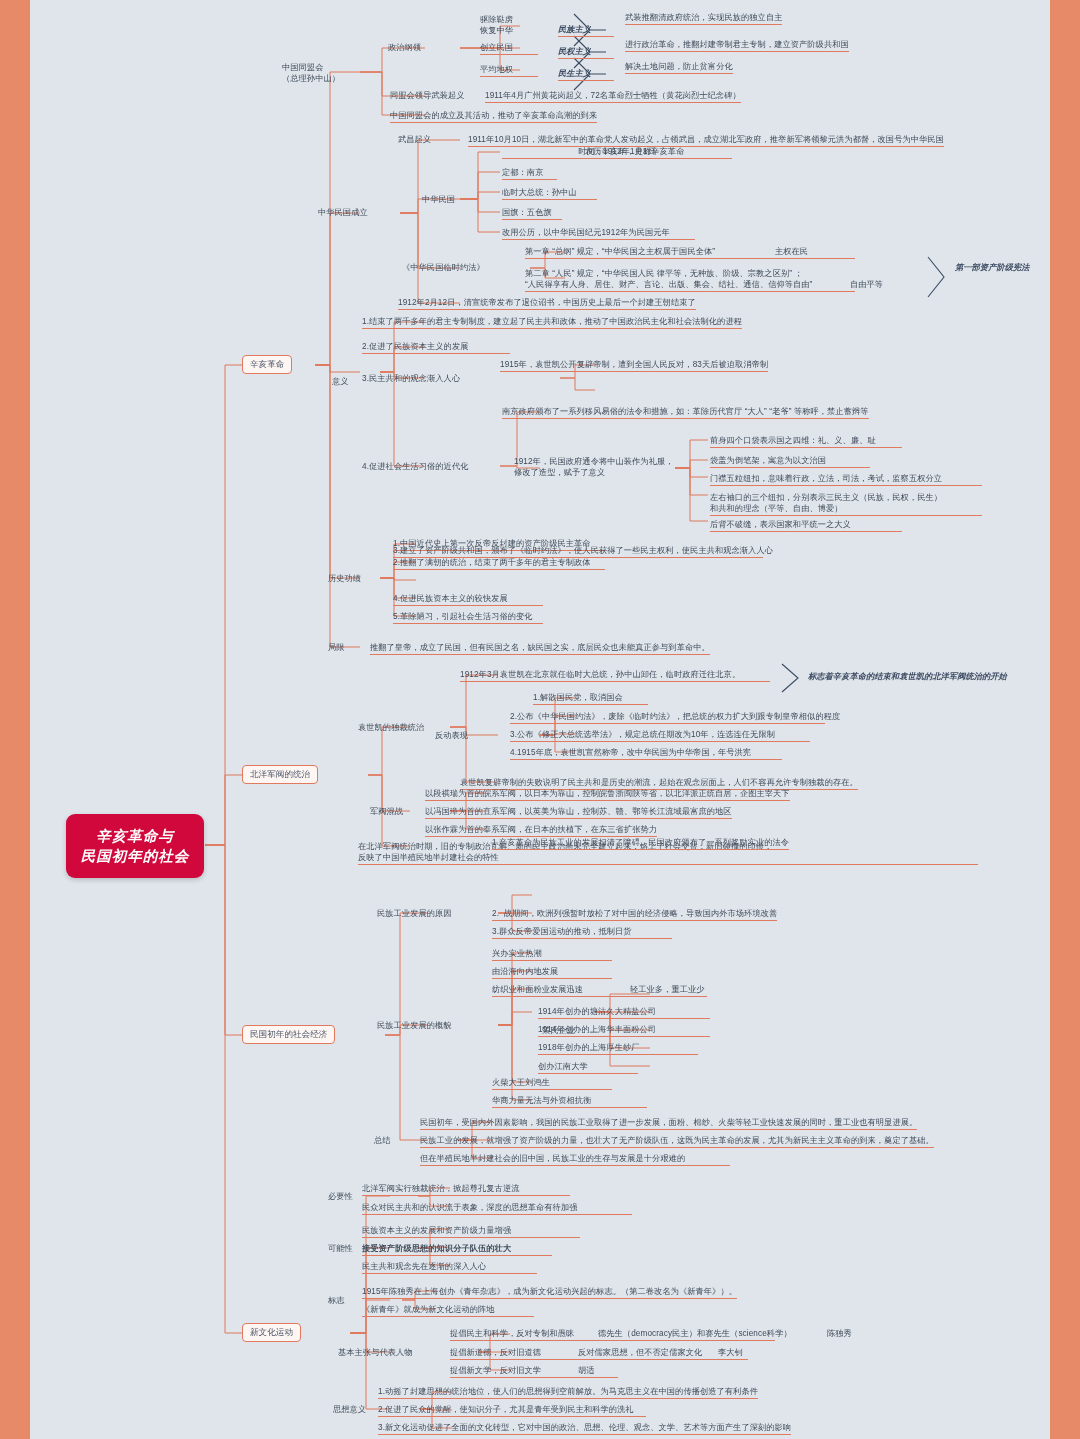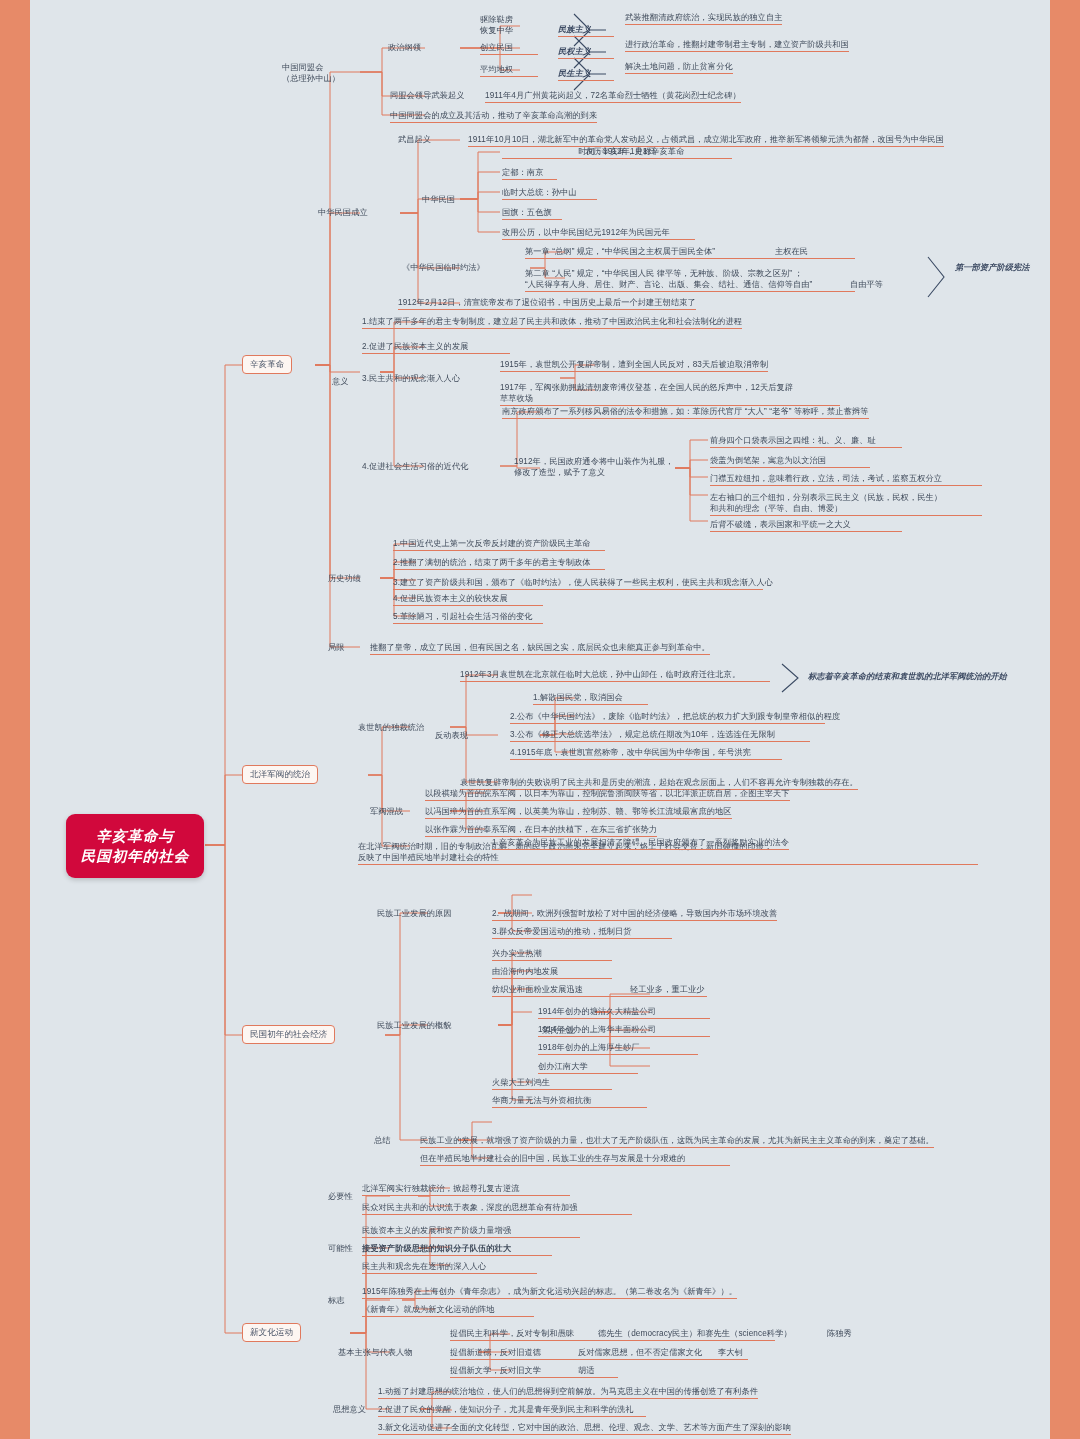--- a/index.html
+++ b/index.html
@@ -243,38 +243,36 @@
 
   <div class="node ul" style="left:368px;top:297px;">1912年2月12日，清宣统帝发布了退位诏书，中国历史上最后一个封建王朝结束了</div>
 
   <div class="node" style="left:302px;top:376px;text-align:right;">意义</div>
   <div class="node ul" style="left:332px;top:316px;">1.结束了两千多年的君主专制制度，建立起了民主共和政体，推动了中国政治民主化和社会法制化的进程</div>
   <div class="node ul" style="left:332px;top:341px;width:148px;">2.促进了民族资本主义的发展</div>
   <div class="node" style="left:332px;top:373px;">3.民主共和的观念渐入人心</div>
   <div class="node" style="left:332px;top:461px;">4.促进社会生活习俗的近代化</div>
 
   <div class="node ul" style="left:470px;top:359px;">1915年，袁世凯公开复辟帝制，遭到全国人民反对，83天后被迫取消帝制</div>
-  <div class="node ul" style="left:470px;top:382px;width:340px;">1917年，军阀张勋拥戴清朝废帝溥仪登基，在全国人民的怒斥声中，12天后复辟
-草草收场</div>
 
   <div class="node ul" style="left:472px;top:406px;">南京政府颁布了一系列移风易俗的法令和措施，如：革除历代官厅 “大人” “老爷” 等称呼，禁止蓄辫等</div>
   <div class="node" style="left:484px;top:456px;">1912年，民国政府通令将中山装作为礼服，
 修改了造型，赋予了意义</div>
 
   <div class="node ul" style="left:680px;top:435px;width:192px;">前身四个口袋表示国之四维：礼、义、廉、耻</div>
   <div class="node ul" style="left:680px;top:455px;width:160px;">袋盖为倒笔架，寓意为以文治国</div>
   <div class="node ul" style="left:680px;top:473px;width:272px;">门襟五粒纽扣，意味着行政，立法，司法，考试，监察五权分立</div>
   <div class="node ul" style="left:680px;top:492px;width:272px;">左右袖口的三个纽扣，分别表示三民主义（民族，民权，民生）
 和共和的理念（平等、自由、博爱）</div>
   <div class="node ul" style="left:680px;top:519px;width:192px;">后背不破缝，表示国家和平统一之大义</div>
 
   <div class="node" style="left:298px;top:573px;">历史功绩</div>
   <div class="node ul" style="left:363px;top:538px;width:212px;">1.中国近代史上第一次反帝反封建的资产阶级民主革命</div>
   <div class="node ul" style="left:363px;top:557px;width:212px;">2.推翻了满朝的统治，结束了两千多年的君主专制政体</div>
-  <div class="node ul" style="left:363px;top:577px;width:370px;">3.建立了资产阶级共和国，颁布了《临时约法》，使人民获得了一些民主权利，使民主共和观念渐入人心</div>
+  <div class="node ul" style="left:363px;top:545px;width:370px;">3.建立了资产阶级共和国，颁布了《临时约法》，使人民获得了一些民主权利，使民主共和观念渐入人心</div>
   <div class="node ul" style="left:363px;top:593px;width:150px;">4.促进民族资本主义的较快发展</div>
   <div class="node ul" style="left:363px;top:611px;width:150px;">5.革除陋习，引起社会生活习俗的变化</div>
 
   <div class="node" style="left:298px;top:642px;">局限</div>
   <div class="node ul" style="left:340px;top:642px;">推翻了皇帝，成立了民国，但有民国之名，缺民国之实，底层民众也未能真正参与到革命中。</div>
 
   <div class="node" style="left:328px;top:722px;">袁世凯的独裁统治</div>
   <div class="node ul" style="left:430px;top:669px;width:310px;">1912年3月袁世凯在北京就任临时大总统，孙中山卸任，临时政府迁往北京。</div>
   <div class="node blue italic" style="left:778px;top:671px;">标志着辛亥革命的结束和袁世凯的北洋军阀统治的开始</div>
 
@@ -306,20 +304,21 @@
   <div class="node ul" style="left:462px;top:1077px;width:120px;">火柴大王刘鸿生</div>
   <div class="node ul" style="left:462px;top:1095px;width:155px;">华商力量无法与外资相抗衡</div>
 
   <div class="node" style="left:512px;top:1025px;">荣氏企业</div>
   <div class="node ul" style="left:508px;top:1006px;width:172px;">1914年创办的塘沽久大精盐公司</div>
   <div class="node ul" style="left:508px;top:1024px;width:172px;">1914年创办的上海华丰面粉公司</div>
   <div class="node ul" style="left:508px;top:1042px;width:160px;">1918年创办的上海厚生纱厂</div>
   <div class="node ul" style="left:508px;top:1061px;width:100px;">创办江南大学</div>
 
   <div class="node" style="left:344px;top:1135px;">总结</div>
+  <div class="node ul" style="left:390px;top:1117px;">民国初年，受国内外因素影响，我国的民族工业取得了进一步发展，面粉、棉纱、火柴等轻工业快速发展的同时，重工业也有明显进展。</div>
   <div class="node ul" style="left:390px;top:1135px;">民族工业的发展，就增强了资产阶级的力量，也壮大了无产阶级队伍，这既为民主革命的发展，尤其为新民主主义革命的到来，奠定了基础。</div>
   <div class="node ul" style="left:390px;top:1153px;width:310px;">但在半殖民地半封建社会的旧中国，民族工业的生存与发展是十分艰难的</div>
 
   <div class="node" style="left:298px;top:1191px;">必要性</div>
   <div class="node ul" style="left:332px;top:1183px;width:208px;">北洋军阀实行独裁统治，掀起尊孔复古逆流</div>
   <div class="node ul" style="left:332px;top:1202px;width:270px;">民众对民主共和的认识流于表象，深度的思想革命有待加强</div>
 
   <div class="node" style="left:298px;top:1243px;">可能性</div>
   <div class="node ul" style="left:332px;top:1225px;width:218px;">民族资本主义的发展和资产阶级力量增强</div>
   <div class="node ul" style="left:332px;top:1243px;width:190px;font-weight:bold;">接受资产阶级思想的知识分子队伍的壮大</div>

